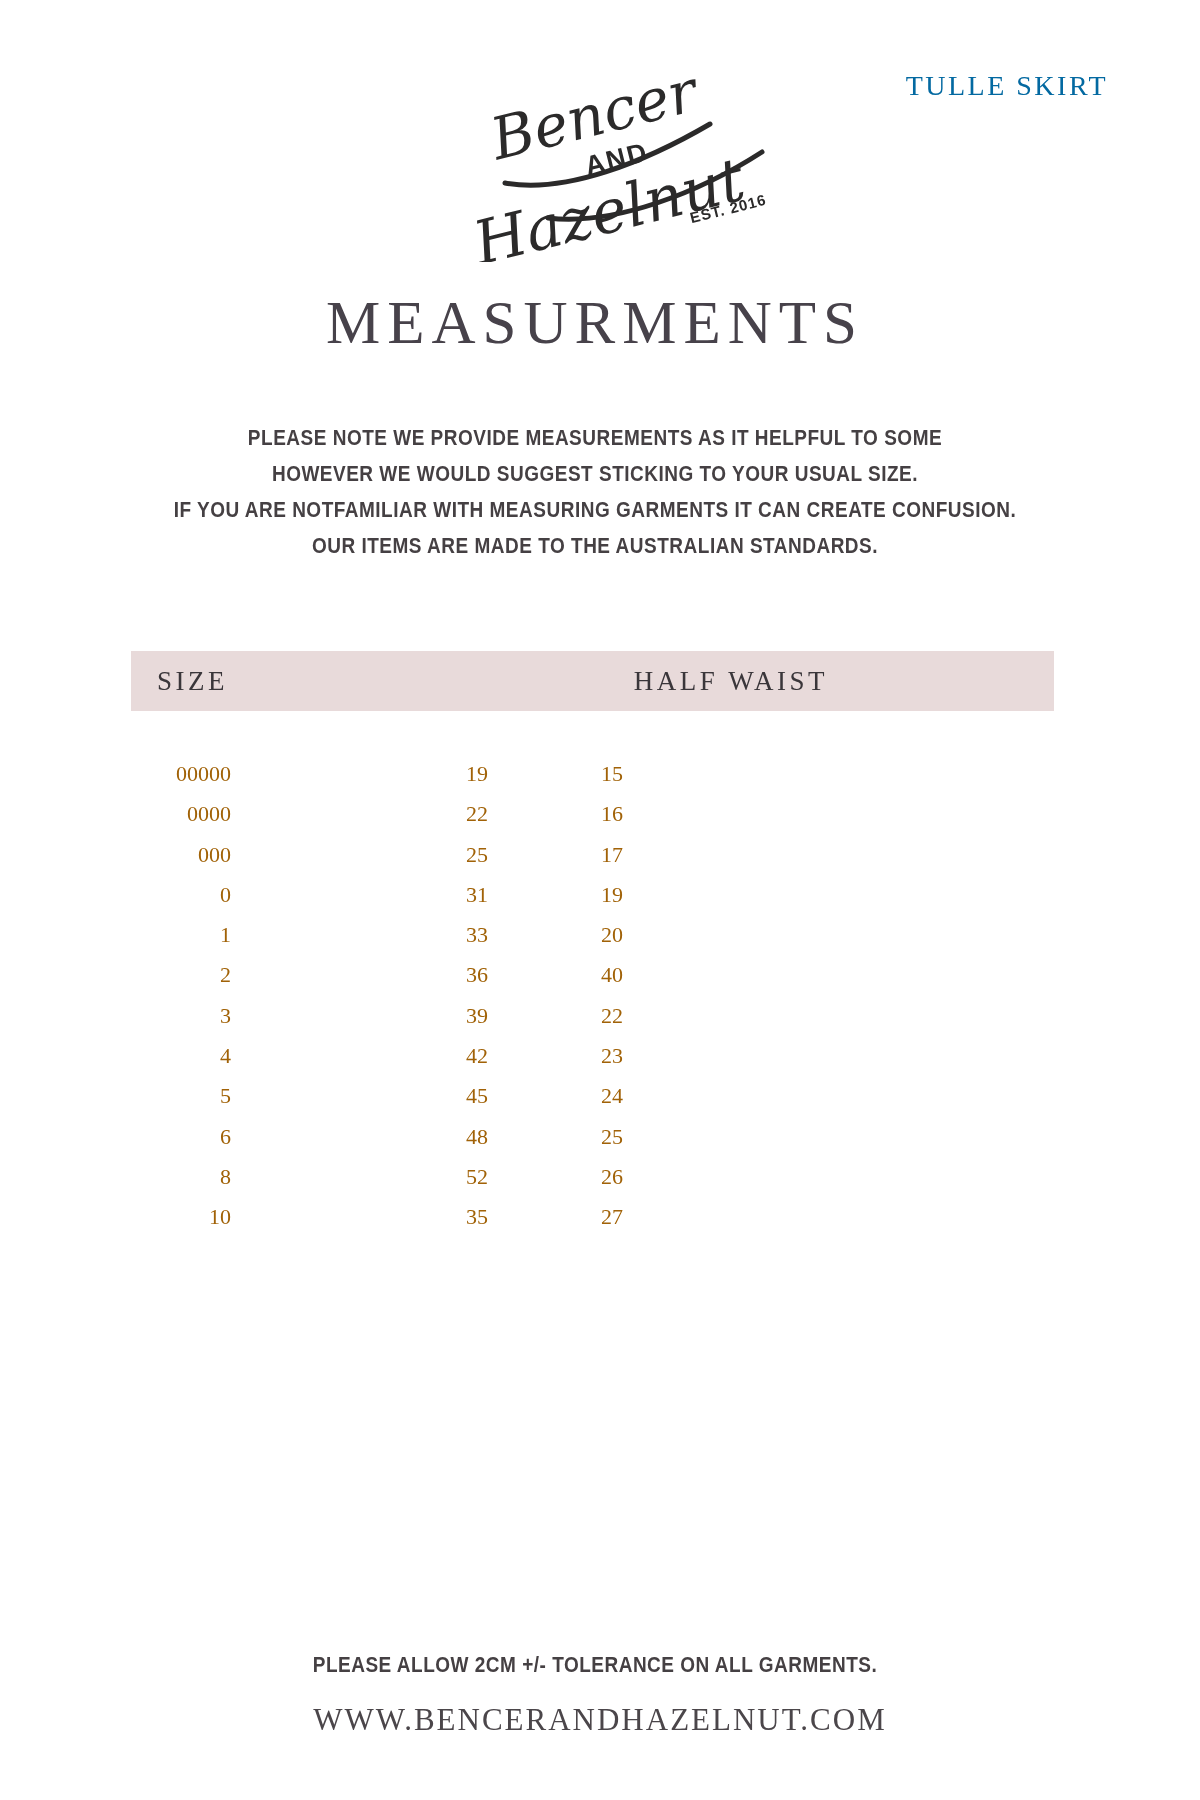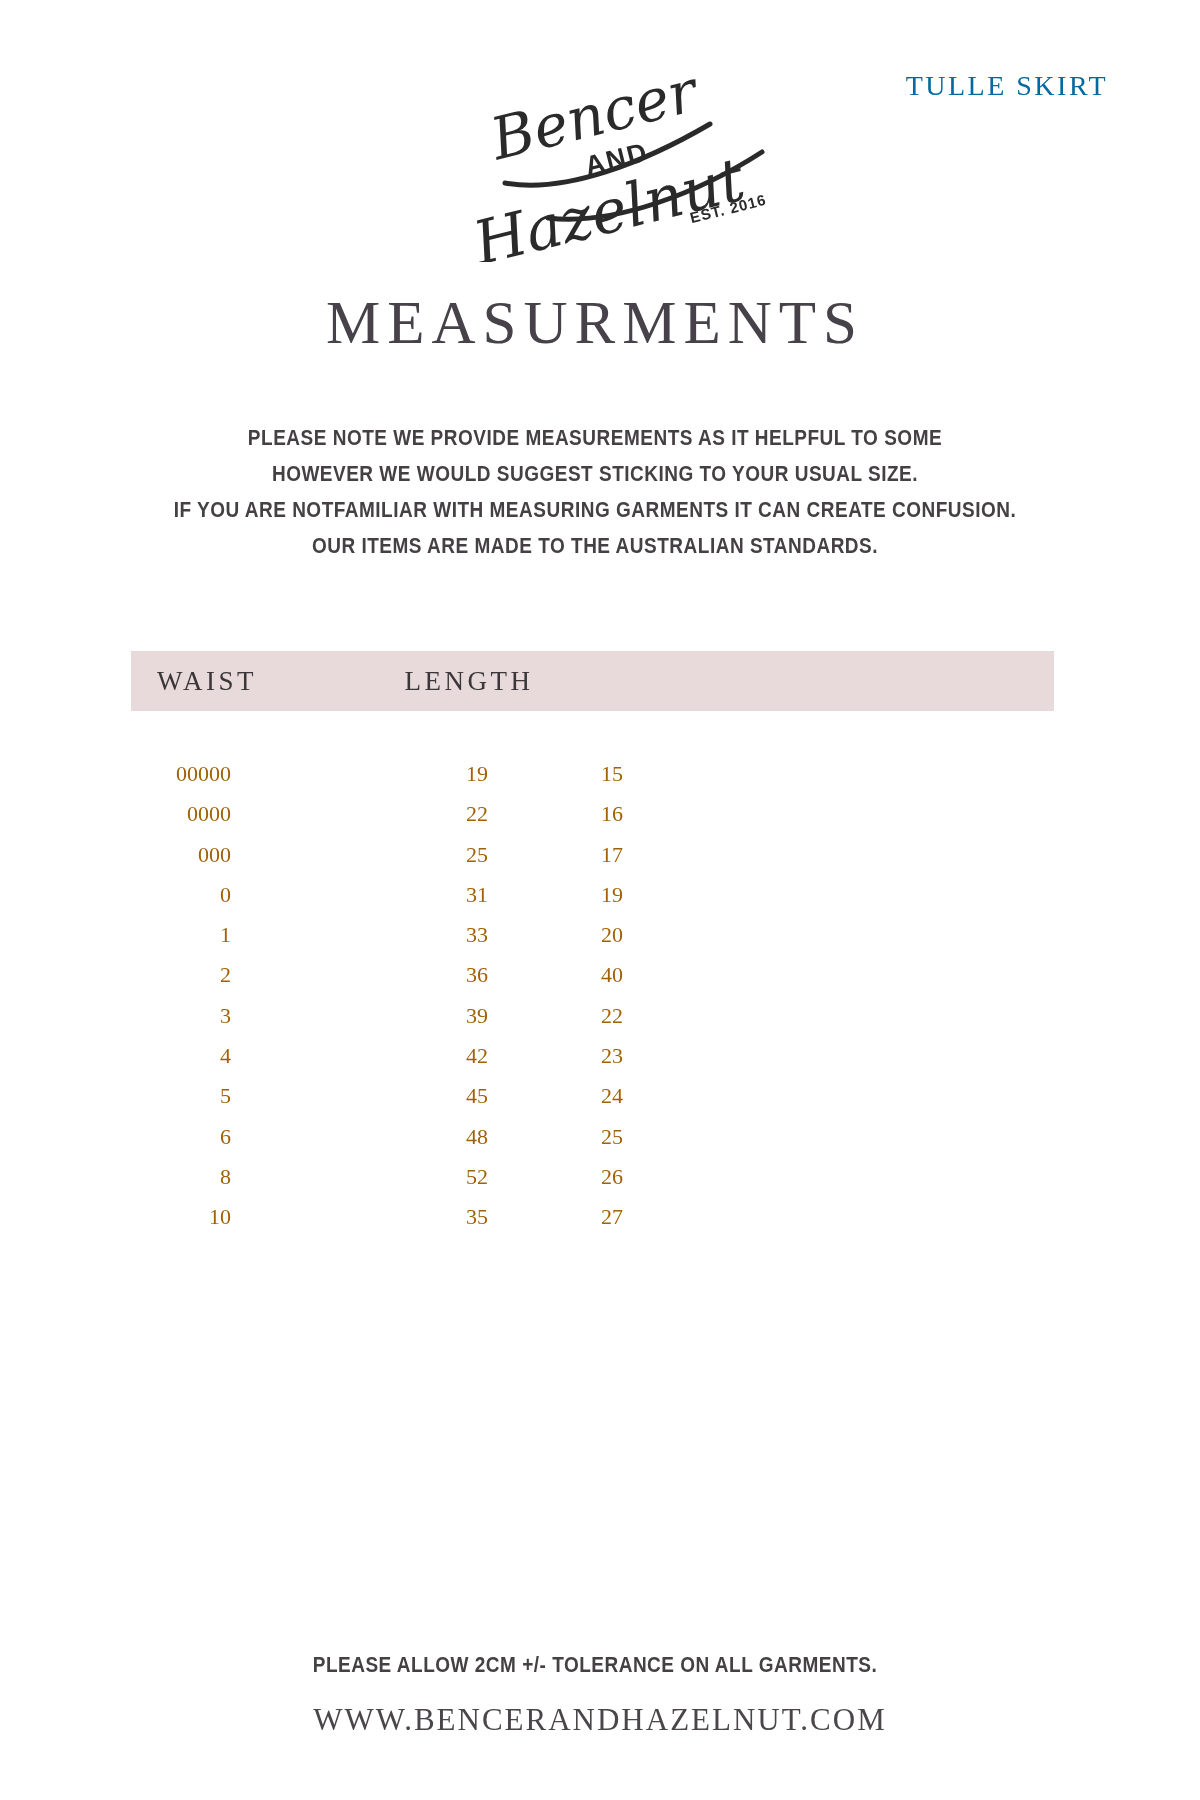--- a/index.html
+++ b/index.html
@@ -102,22 +102,22 @@
   <div class="title">MEASURMENTS</div>
 
   <div class="note">
     <div>PLEASE NOTE WE PROVIDE MEASUREMENTS AS IT HELPFUL TO SOME</div>
     <div>HOWEVER WE WOULD SUGGEST STICKING TO YOUR USUAL SIZE.</div>
     <div>IF YOU ARE NOTFAMILIAR WITH MEASURING GARMENTS IT CAN CREATE CONFUSION.</div>
     <div>OUR ITEMS ARE MADE TO THE AUSTRALIAN STANDARDS.</div>
   </div>
 
   <div class="table-header">
-    <span class="col col-size">WAIST</span>
-    <span class="col col-length">LENGTH</span>
+    <span class="col col-size">SIZE</span>
+    <span class="col col-waist">HALF WAIST</span>
   </div>
 
   <div class="table-rows">
 
       <div class="t-row">
         <span class="c-size">00000</span>
         <span class="c-length">19</span>
         <span class="c-waist">15</span>
       </div>
 

